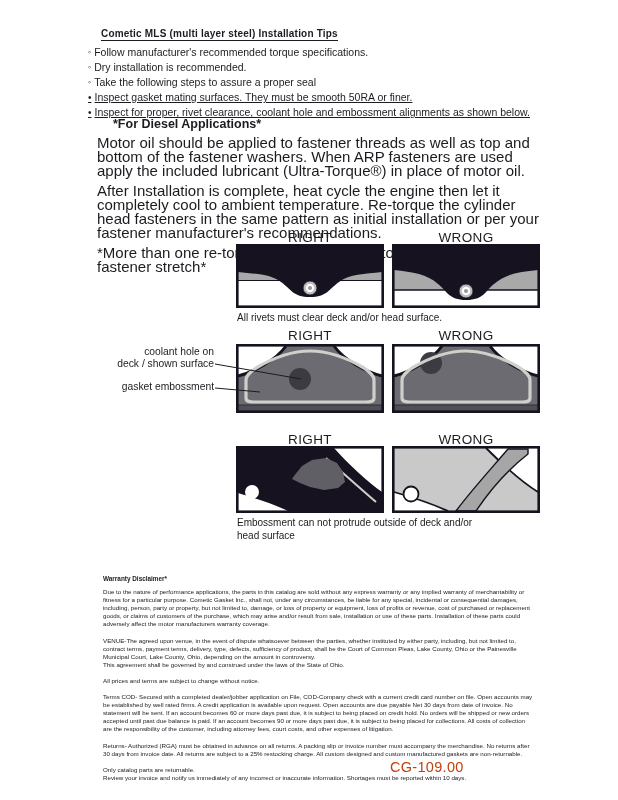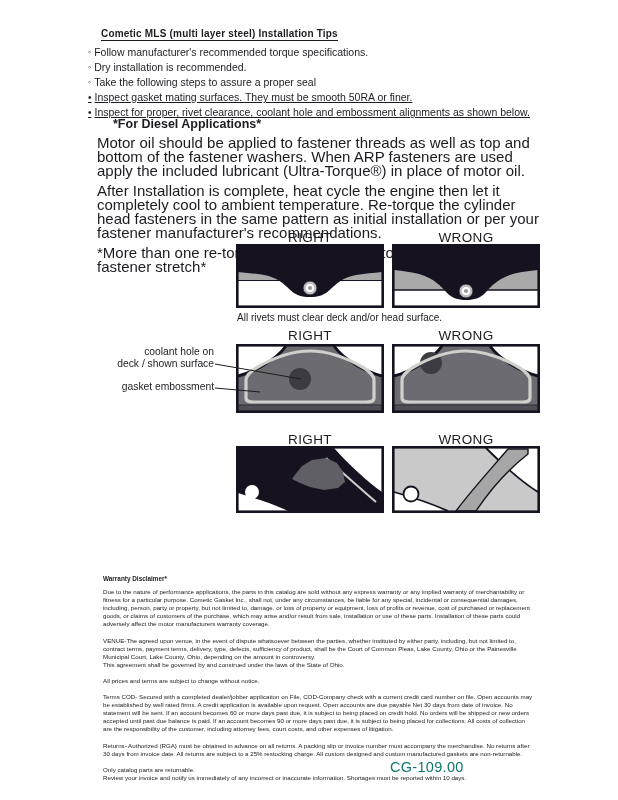--- a/index.html
+++ b/index.html
@@ -28,21 +28,21 @@
   .fig-box{position:absolute;}
   .fig-box svg{display:block;}
   .caption{position:absolute;font-size:10px;color:var(--text);}
   .sidelabel{position:absolute;left:96px;width:118px;text-align:right;font-size:10.3px;line-height:11.8px;}
   .leader{position:absolute;left:0;top:0;width:618px;height:322px;pointer-events:none;}
   
   .legal{position:absolute;left:103px;top:575px;width:432px;font-size:6.2px;line-height:8.1px;color:#222026;}
   .legal h3{margin:0 0 5px 0;font-size:6.4px;font-weight:bold;}
   .legal p{margin:0 0 8px 0;}
   .legal p.tight{margin-bottom:0;}
-  .pagecode{position:absolute;left:390px;top:759px;font-size:14.5px;letter-spacing:.3px;color:#0f766e;}
+  .pagecode{position:absolute;left:390px;top:759px;font-size:14.5px;letter-spacing:.3px;color:#c2410c;}
   
   .f-ink{fill:var(--ink);} .f-white{fill:#ffffff;} .f-steel{fill:var(--steel);}
   .f-steel-dark{fill:var(--steel-dark);} .f-steel-deep{fill:var(--steel-deep);}
   .f-grayband{fill:var(--gray-band);} .f-silver{fill:var(--silver);}
   .f-silver-dark{fill:var(--silver-dark);} .f-blob{fill:var(--blob);}
   .f-grommet{fill:#bdbdbd;} .f-rivet-dot{fill:#9a9a9a;}
   .s-ink{stroke:var(--ink);fill:none;} .s-light{stroke:var(--steel-light);fill:none;}
   .border{fill:none;stroke:var(--ink);stroke-width:2.6;}
 </style>
 </head>
@@ -170,20 +170,21 @@
         <rect x="0" y="0" width="148" height="67" class="f-white"></rect>
         <path d="M2,2 H94 C110,18 130,36 146,46 L146,65 H56 C36,56 16,50 2,46 Z" class="f-silver"></path>
         <path d="M94,2 C110,18 130,36 146,46" class="s-ink" stroke-width="1.8"></path>
         <path d="M2,46 C16,50 36,56 56,65" class="s-ink" stroke-width="1.8"></path>
         <path d="M116,3 C98,24 78,46 64,65 L84,65 C98,44 118,22 136,8 L136,3 Z" class="f-silver-dark" stroke="#17121f" stroke-width="1.4"></path>
         <circle cx="19" cy="48" r="7.5" class="f-white" stroke="#17121f" stroke-width="1.8"></circle>
         <rect x="1.3" y="1.3" width="145.4" height="64.4" class="border"></rect>
       </svg>
     </div>
 
+    <div class="caption" style="left:237px;top:289px;width:238px;line-height:12.5px;">Embossment can not protrude outside of deck and/or head surface</div>
   </div>
 
   <div class="legal">
     <h3>Warranty Disclaimer*</h3>
     <p>Due to the nature of performance applications, the parts in this catalog are sold without any express warranty or any implied warranty of merchantability or fitness for a particular purpose.  Cometic Gasket Inc., shall not, under any circumstances, be liable for any special, incidental or consequential damages, including, person, party or property, but not limited to, damage, or loss of property or equipment, loss of profits or revenue, cost of purchased or replacement goods, or claims of customers of the purchase, which may arise and/or result from sale, installation or use of these parts.  Installation of these parts could adversely affect the motor manufacturers warranty coverage.</p>
     <p class="tight">VENUE-The agreed upon venue, in the event of dispute whatsoever between the parties, whether instituted by either party, including, but not limited to, contract terms, payment terms, delivery, type, defects, sufficiency of product, shall be the Court of Common Pleas, Lake County, Ohio or the Painesville Municipal Court, Lake County, Ohio, depending on the amount in controversy.</p>
     <p>This agreement shall be governed by and construed under the laws of the State of Ohio.</p>
     <p>All prices and terms are subject to change without notice.</p>
     <p>Terms COD- Secured with a completed dealer/jobber application on File, COD-Company check with a current credit card number on file.  Open accounts may be established by well rated firms.  A credit application is available upon request.  Open accounts are due payable Net 30 days from date of invoice.  No statement will be sent.  If an account becomes 60 or more days past due, it is subject to being placed on credit hold.  No orders will be shipped or new orders accepted until past due balance is paid.  If an account becomes 90 or more days past due, it is subject to being placed for collections.  All costs of collection are the responsibility of the customer, including attorney fees, court costs, and other expenses of litigation.</p>
     <p>Returns- Authorized (RGA) must be obtained in advance on all returns.  A packing slip or invoice number must accompany the merchandise.  No returns after 30 days from invoice date.  All returns are subject to a 25% restocking charge.  All custom designed and custom manufactured gaskets are non-returnable.</p>

